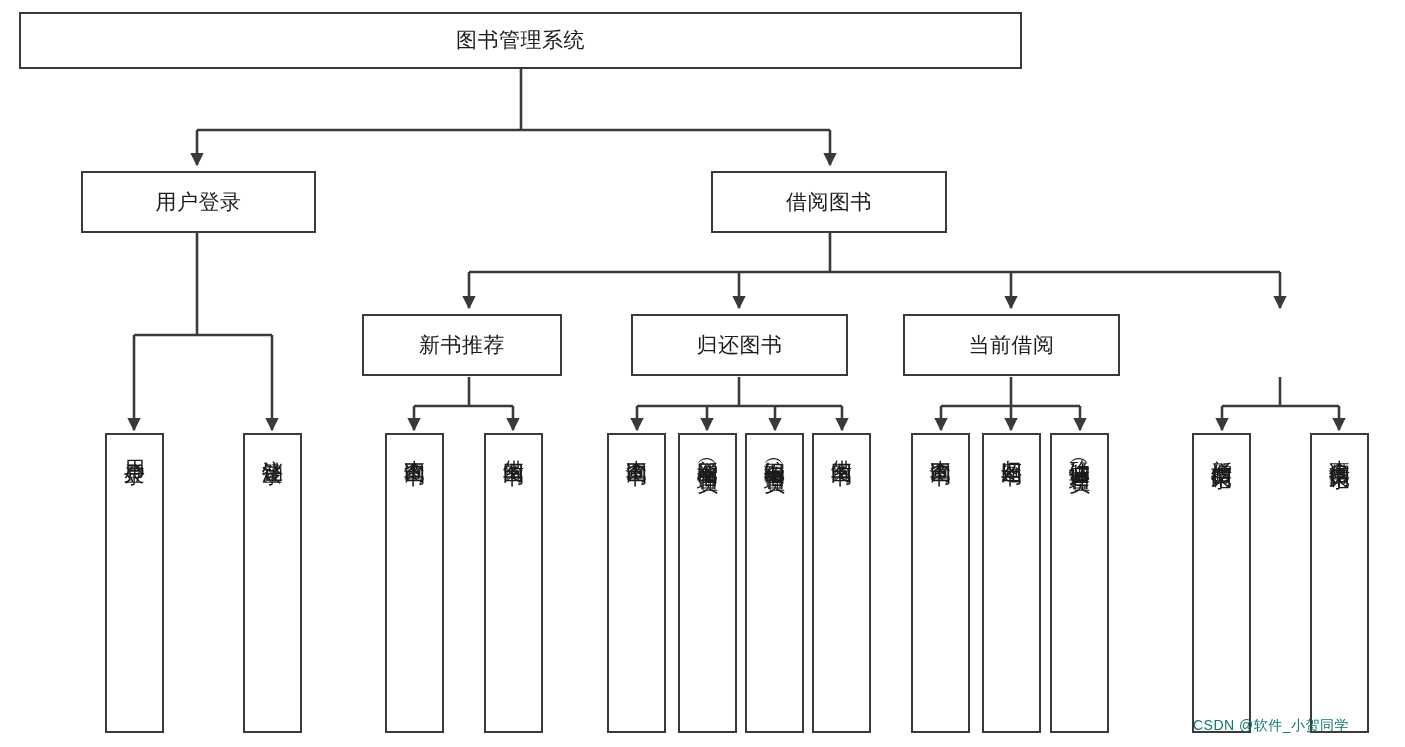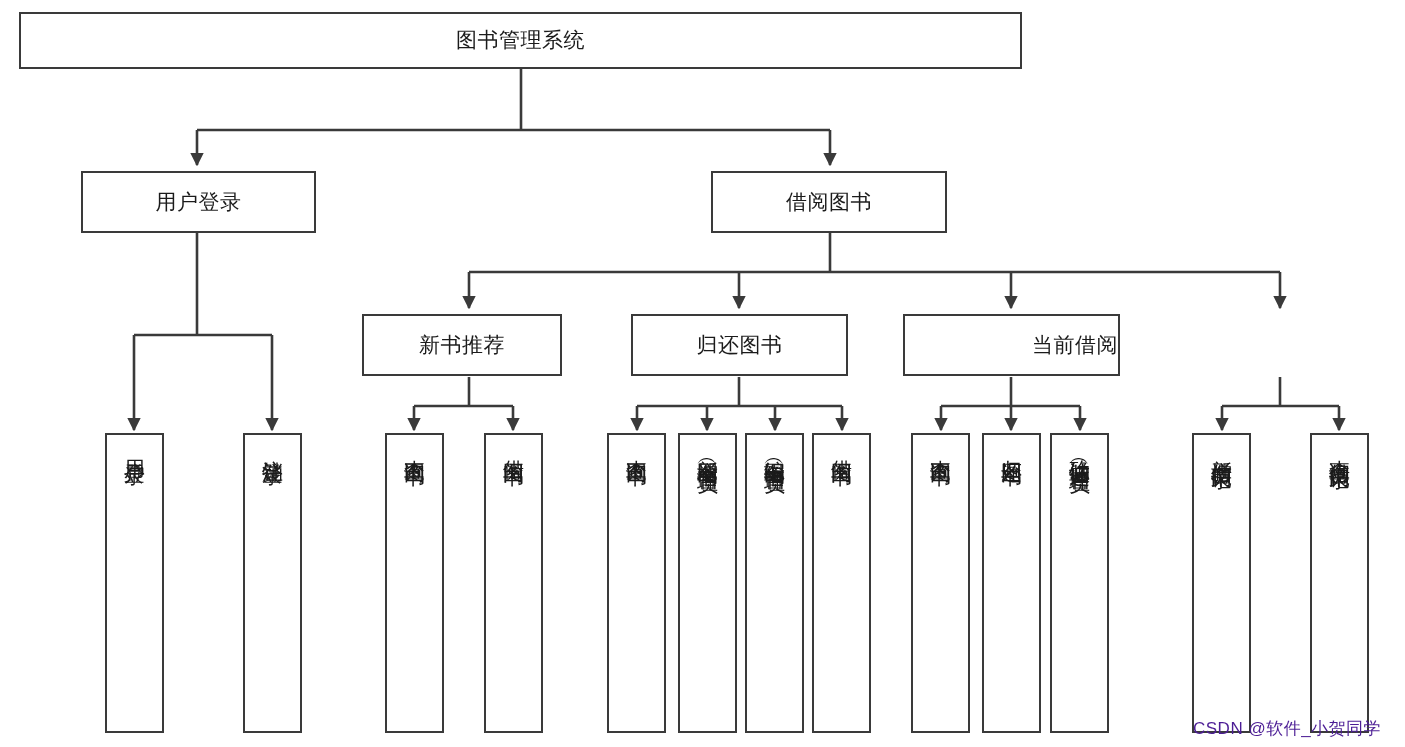--- a/index.html
+++ b/index.html
@@ -55,22 +55,22 @@
     writing-mode: vertical-rl;
     text-orientation: upright;
     font-size: 21px;
     line-height: 1.05;
     letter-spacing: 2px;
     white-space: normal;
     max-height: 100%;
   }
   .watermark {
     position: absolute;
-    font-size: 17px;
-    color: #4c1d95;
+    font-size: 14px;
+    color: #0f766e;
     letter-spacing: 0.5px;
     white-space: nowrap;
     user-select: none;
   }
 </style>
 </head>
 <body>
 
 <div id="canvas">
 
@@ -141,21 +141,21 @@
   </div>
 
   <div class="node horiz" style="left:362px; top:314px; width:200px; height:62px;">
     <span class="label">新书推荐</span>
   </div>
 
   <div class="node horiz" style="left:631px; top:314px; width:217px; height:62px;">
     <span class="label">归还图书</span>
   </div>
 
-  <div class="node horiz" style="left:903px; top:314px; width:217px; height:62px;justify-content:flex-end;">
+  <div class="node horiz" style="left:903px; top:314px; width:217px; height:62px;">
     <span class="label">当前借阅</span>
   </div>
 
 
   <div class="node vert" style="left:105px; top:433px; width:59px; height:300px;">
     <span class="label">用户登录</span>
   </div>
 
   <div class="node vert" style="left:243px; top:433px; width:59px; height:300px;">
     <span class="label">注销登录</span>

